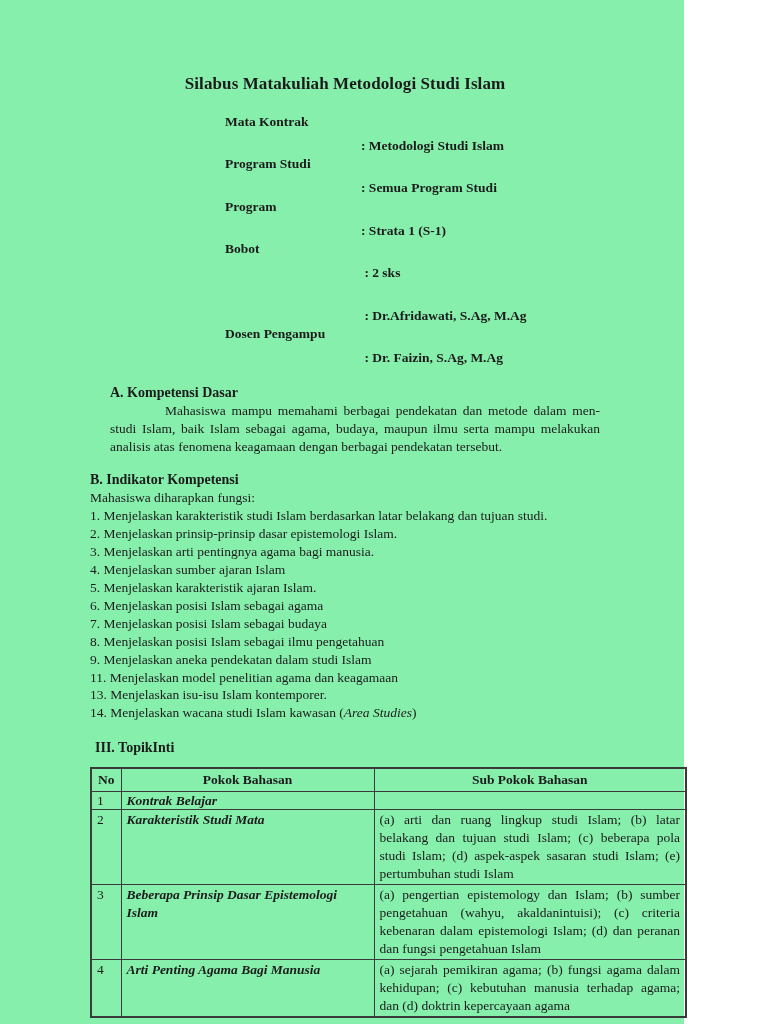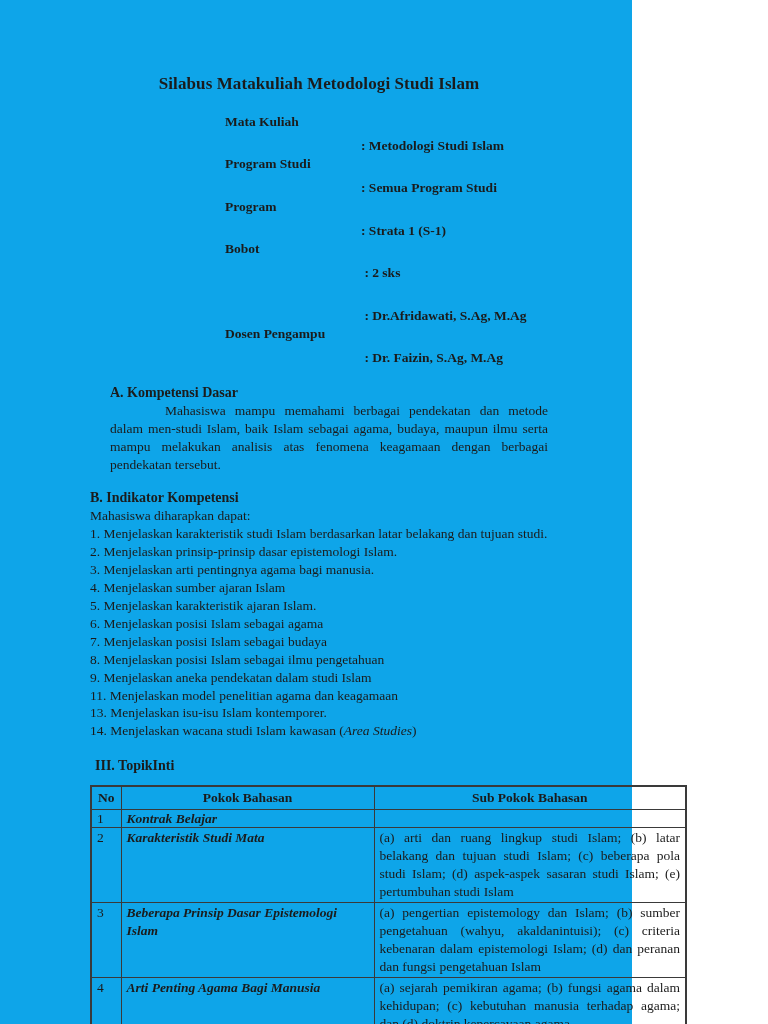--- a/index.html
+++ b/index.html
@@ -4,23 +4,23 @@
 <style>
   html, body { margin: 0; padding: 0; background: #ffffff; }
   body {
     width: 768px; height: 1024px; overflow: hidden;
     font-family: "Liberation Serif", "DejaVu Serif", serif;
     color: #1b1b1b;
     -webkit-font-smoothing: antialiased;
   }
   .page {
     box-sizing: border-box;
-    width: 632px; height: 1024px;
+    width: 684px; height: 1024px;
     padding: 73px 84px 0 90px;
-    background: #0ea5e9;
+    background: #86efac;
   }
   .doc-title {
     text-align: center;
     font-size: 17px;
     font-weight: bold;
     line-height: 21px;
     margin: 0;
     letter-spacing: 0.1px;
   }
   
@@ -94,21 +94,21 @@
 </style>
 </head>
 <body>
 
 <div class="page">
 
   <h1 class="doc-title">Silabus Matakuliah Metodologi Studi Islam</h1>
 
   <div class="meta">
       <div class="meta-row">
-        <span class="meta-label">Mata Kuliah</span>
+        <span class="meta-label">Mata Kontrak</span>
         <span class="meta-value">: Metodologi Studi Islam</span>
       </div>
       <div class="meta-row">
         <span class="meta-label">Program Studi</span>
         <span class="meta-value">: Semua Program Studi</span>
       </div>
       <div class="meta-row">
         <span class="meta-label">Program</span>
         <span class="meta-value">: Strata 1 (S-1)</span>
       </div>
@@ -126,21 +126,21 @@
       </div>
     </div>
 
   <div class="section-a">
     <div class="section-heading">A. Kompetensi Dasar</div>
     <p class="body-par">Mahasiswa mampu memahami berbagai pendekatan dan metode dalam men-studi Islam, baik Islam sebagai agama, budaya, maupun ilmu serta mampu melakukan analisis atas fenomena keagamaan dengan berbagai pendekatan tersebut.</p>
   </div>
 
   <div class="section-b">
     <div class="section-heading">B. Indikator Kompetensi</div>
-    <div class="intro-line">Mahasiswa diharapkan dapat:</div>
+    <div class="intro-line">Mahasiswa diharapkan fungsi:</div>
     <div id="indicator-list">
         <div class="ind-item">1. Menjelaskan karakteristik studi Islam berdasarkan latar belakang dan tujuan studi.</div>
         <div class="ind-item">2. Menjelaskan prinsip-prinsip dasar epistemologi Islam.</div>
         <div class="ind-item">3. Menjelaskan arti pentingnya agama bagi manusia.</div>
         <div class="ind-item">4. Menjelaskan sumber ajaran Islam</div>
         <div class="ind-item">5. Menjelaskan karakteristik ajaran Islam.</div>
         <div class="ind-item">6. Menjelaskan posisi Islam sebagai agama</div>
         <div class="ind-item">7. Menjelaskan posisi Islam sebagai budaya</div>
         <div class="ind-item">8. Menjelaskan posisi Islam sebagai ilmu pengetahuan</div>
         <div class="ind-item">9. Menjelaskan aneka pendekatan dalam studi Islam</div>

